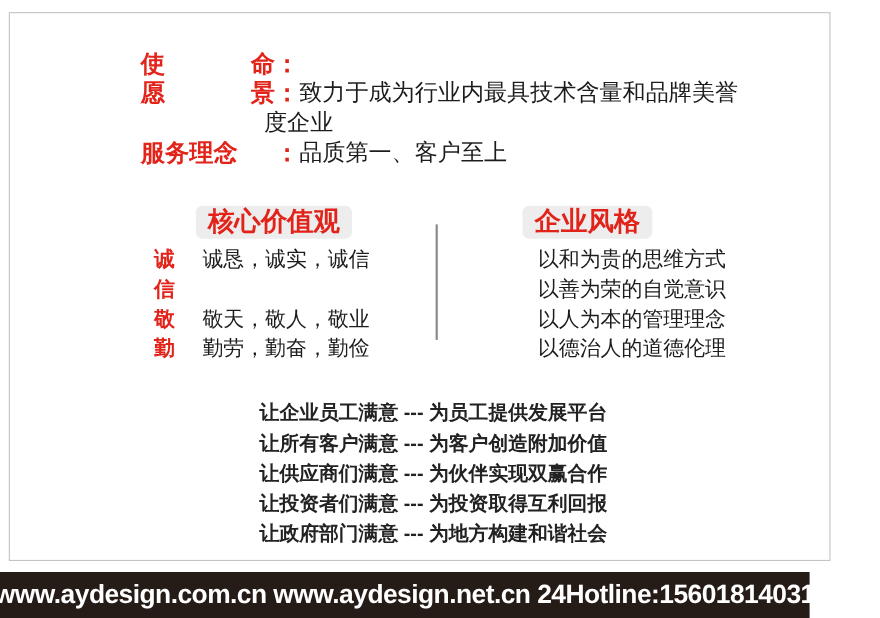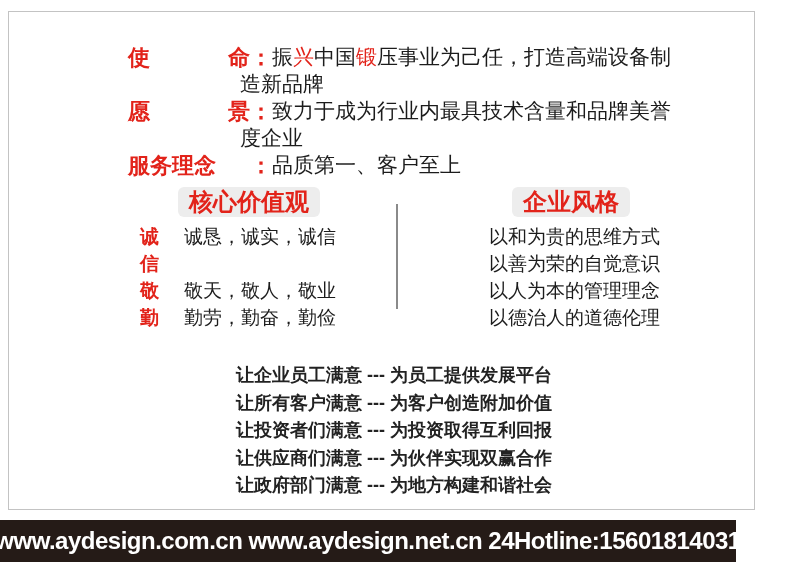--- a/index.html
+++ b/index.html
@@ -39,21 +39,21 @@
   .hdr {
     position: absolute;
     background: var(--header-box-bg);
     color: var(--accent-red);
     font-weight: bold; font-size: 24px; line-height: 26px;
     padding: 2px 11px; border-radius: 6px;
     font-family: "Liberation Sans", sans-serif;
     white-space: nowrap;
   }
   .hdr-core  { left: 178px; top: 187px; }
-  .hdr-style { left: 512px; top: 187px; }
+  .hdr-style { left: 475px; top: 187px; }
   .hdr-biz   { left: 341px; top: 324px; }
 
   
   .core-rows { position: absolute; left: 140px; top: 223px; font-size: 19px; line-height: 27px; color: var(--text); }
   .core-row { display: flex; white-space: nowrap; }
   .core-key { color: var(--accent-red); font-weight: bold; width: 20px; flex: 0 0 20px; margin-right: 24px; }
 
   
   .divider { position: absolute; left: 396px; top: 204px; width: 1.5px; height: 105px; background: #8a8a8a; }
 
@@ -83,21 +83,20 @@
   <div class="frame"></div>
 
   <div class="stmt-block">
 
     <div class="stmt">
       <span class="stmt-label">
         <span>使</span>
         <span>命</span>
       </span>
       <span class="stmt-colon">：</span>
-      <span class="stmt-body"><span>振</span><span class="red">兴</span><span>中国</span><span class="red">锻</span><span>压事业为己任，打造高端设备制造新品牌</span></span>
     </div>
 
     <div class="stmt">
       <span class="stmt-label">
         <span>愿</span>
         <span>景</span>
       </span>
       <span class="stmt-colon">：</span>
       <span class="stmt-body">致力于成为行业内最具技术含量和品牌美誉度企业</span>
     </div>
@@ -135,22 +134,22 @@
   <div class="style-rows">
     <div>以和为贵的思维方式</div>
     <div>以善为荣的自觉意识</div>
     <div>以人为本的管理理念</div>
     <div>以德治人的道德伦理</div>
   </div>
 
   <div class="biz-rows">
     <div>让企业员工满意 --- 为员工提供发展平台</div>
     <div>让所有客户满意 --- 为客户创造附加价值</div>
+    <div>让供应商们满意 --- 为伙伴实现双赢合作</div>
     <div>让投资者们满意 --- 为投资取得互利回报</div>
-    <div>让供应商们满意 --- 为伙伴实现双赢合作</div>
     <div>让政府部门满意 --- 为地方构建和谐社会</div>
   </div>
 
   <div class="footer">
     <span class="footer-text">www.aydesign.com.cn www.aydesign.net.cn 24Hotline:15601814031</span>
   </div>
 
 </div>
 
 </body></html>

